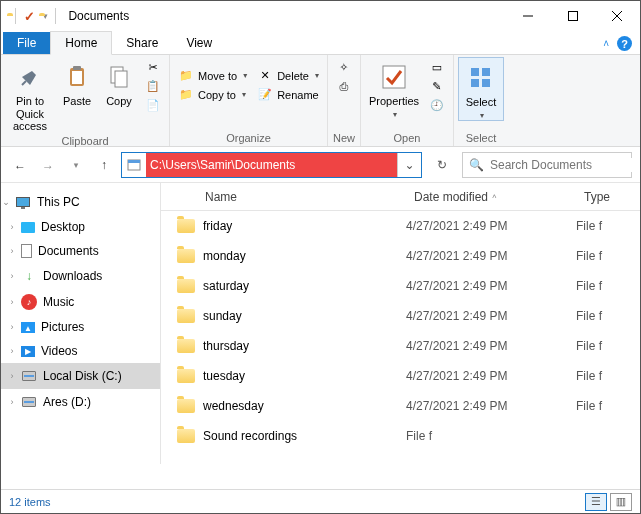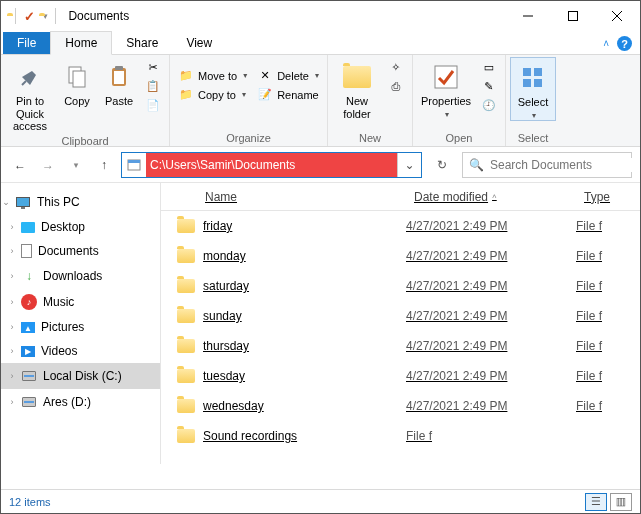--- a/index.html
+++ b/index.html
@@ -42,21 +42,21 @@
 .refresh { width: 28px; height: 26px; display: flex; align-items: center; justify-content: center; color: #555; }
 .searchbox { width: 170px; height: 26px; border: 1px solid #ccc; display: flex; align-items: center; padding: 0 6px; gap: 6px; color: #777; }
 .searchbox input { border: none; outline: none; flex: 1; font-size: 12px; color: #555; }
 .content { flex: 1; display: flex; min-height: 0; }
 .navpane { width: 160px; border-right: 1px solid #e5e5e5; overflow-y: auto; padding: 6px 0; position: relative; }
 .navitem { display: flex; align-items: center; gap: 6px; padding: 5px 6px 5px 20px; font-size: 12px; position: relative; }
 .navitem .arrow { position: absolute; left: 6px; color: #888; font-size: 9px; width: 10px; text-align: center; }
 .navitem.selected { background: #d8d8d8; }
 .navitem.root { font-weight: normal; padding-left: 14px; }
 .navitem.root .arrow { left: 0; }
-.filepane { flex: 1; display: flex; flex-direction: column; min-width: 0; position: relative; text-decoration: underline; }
+.filepane { flex: 1; display: flex; flex-direction: column; min-width: 0; position: relative; }
 .colheaders { display: flex; border-bottom: 1px solid #e5e5e5; font-size: 12px; color: #444; height: 28px; align-items: center; }
 .colheaders .col { padding: 0 8px; display: flex; align-items: center; gap: 4px; }
 .filelist { flex: 1; overflow-y: scroll; overflow-x: scroll; }
 .filerow { display: flex; align-items: center; height: 30px; font-size: 12px; }
 .filerow .c-name { display: flex; align-items: center; gap: 8px; padding-left: 16px; }
 .filerow .c-date { color: #555; }
 .filerow .c-type { color: #555; }
 .c-name { width: 245px; }
 .c-date { width: 170px; }
 .c-type { width: 60px; }
@@ -129,36 +129,36 @@
             <svg width="24" height="24">
               <path d="M4 12 L14 6 L18 10 L12 20 Z" fill="#6b7a8a"></path>
               <line x1="8" y1="16" x2="4" y2="20" stroke="#6b7a8a" stroke-width="2"></line>
             </svg>
           </div>
         <span>Pin to Quick access</span>
       </div>
       <div class="bigbtn" style="width:40px">
         <div class="ic">
             <svg width="20" height="24">
-              <rect x="2" y="2" width="12" height="16" fill="#fff" stroke="#888"></rect>
-              <rect x="6" y="6" width="12" height="16" fill="#fff" stroke="#888"></rect>
-            </svg>
-          </div>
-        <span>Copy</span>
-      </div>
-      <div class="bigbtn" style="width:40px">
-        <div class="ic">
-            <svg width="20" height="24">
               <rect x="3" y="3" width="14" height="18" rx="2" fill="#c98b4a"></rect>
               <rect x="6" y="1" width="8" height="4" rx="1" fill="#888"></rect>
               <rect x="5" y="6" width="10" height="13" fill="#fff"></rect>
             </svg>
           </div>
         <span>Paste</span>
       </div>
+      <div class="bigbtn" style="width:40px">
+        <div class="ic">
+            <svg width="20" height="24">
+              <rect x="2" y="2" width="12" height="16" fill="#fff" stroke="#888"></rect>
+              <rect x="6" y="6" width="12" height="16" fill="#fff" stroke="#888"></rect>
+            </svg>
+          </div>
+        <span>Copy</span>
+      </div>
       <div class="smallcol">
         <div class="smallbtn">
             <span class="ic">✂</span>
           </div>
         <div class="smallbtn">
             <span class="ic">📋</span>
           </div>
         <div class="smallbtn">
             <span class="ic">📄</span>
           </div>
@@ -191,26 +191,20 @@
             <span class="ic">📝</span>
             <span>Rename</span>
           </div>
       </div>
     </div>
     <div class="label">Organize</div>
   </div>
 
   <div class="rgroup">
     <div class="body">
-      <div class="bigbtn">
-        <div class="ic">
-            <span class="folder-icon" style="width:28px;height:22px"></span>
-          </div>
-        <span>New folder</span>
-      </div>
       <div class="smallcol">
         <div class="smallbtn">
             <span class="ic">✧</span>
           </div>
         <div class="smallbtn">
             <span class="ic">⎙</span>
           </div>
       </div>
     </div>
     <div class="label">New</div>

